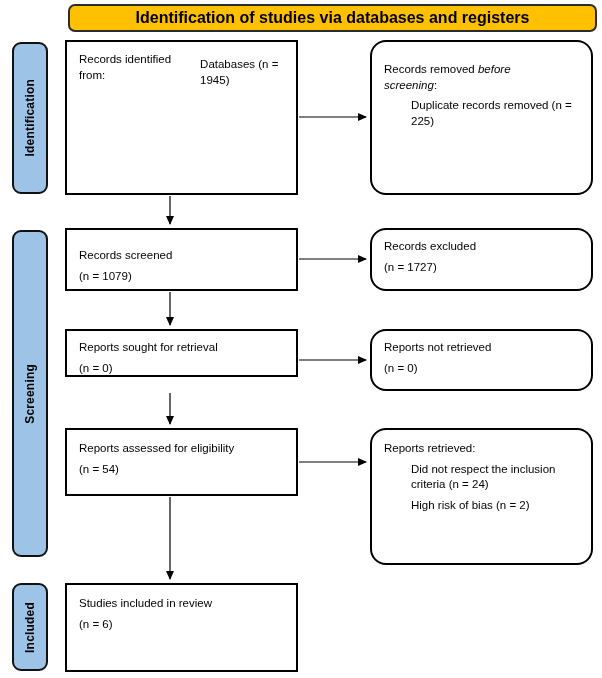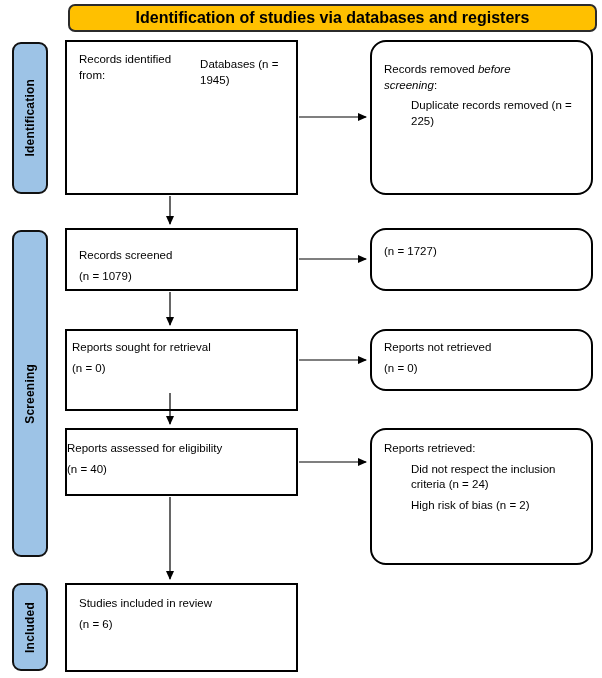--- a/index.html
+++ b/index.html
@@ -57,23 +57,23 @@
     font-size: 11.5px;
     line-height: 1.35;
   }
   .col-left  { left: 65px;  width: 233px; }
   .col-right { left: 370px; width: 223px; border-radius: 16px; }
 
   .box-records-identified   { top: 40px;  height: 155px; display: flex; flex-direction: row; justify-content: center; padding: 10px 10px 10px 12px; }
   .box-records-removed      { top: 40px;  height: 155px; padding: 20px 10px 10px 12px; }
   .box-records-screened     { top: 228px; height: 63px;  padding: 18px 10px 8px 12px; }
   .box-records-excluded     { top: 228px; height: 63px;  padding: 9px 10px 8px 12px; }
-  .box-reports-sought       { top: 329px; height: 82px;  padding: 9px 10px 8px 5px; }
+  .box-reports-sought       { top: 329px; height: 48px;  padding: 9px 10px 8px 12px; }
   .box-reports-not-retrieved{ top: 329px; height: 62px;  padding: 9px 10px 0 12px; }
-  .box-reports-assessed     { top: 428px; height: 68px;  padding: 11px 10px 8px 0; }
+  .box-reports-assessed     { top: 428px; height: 68px;  padding: 11px 10px 8px 12px; }
   .box-reports-excluded     { top: 428px; height: 137px; padding: 11px 8px 8px 12px; }
   .box-studies-included     { top: 583px; height: 89px;  padding: 11px 10px 8px 12px; }
 
   .box-gap   { margin-top: 5px; }
   .indent    { margin-left: 27px; }
   .narrow    { max-width: 176px; }
   .em        { font-style: italic; }
 
   
   .arrows {
@@ -111,36 +111,37 @@
     <div class="narrow"><span>Records removed </span><span class="em">before screening</span><span>:</span></div>
     <div class="box-gap indent">Duplicate records removed (n = 225)</div>
   </div>
 
   <div class="flow-box col-left box-records-screened">
     <div>Records screened</div>
     <div class="box-gap">(n = 1079)</div>
   </div>
 
   <div class="flow-box col-right box-records-excluded">
+    <div>Records excluded</div>
     <div class="box-gap">(n = 1727)</div>
   </div>
 
   <div class="flow-box col-left box-reports-sought">
     <div>Reports sought for retrieval</div>
     <div class="box-gap">(n = 0)</div>
   </div>
 
   <div class="flow-box col-right box-reports-not-retrieved">
     <div>Reports not retrieved</div>
     <div class="box-gap">(n = 0)</div>
   </div>
 
   <div class="flow-box col-left box-reports-assessed">
     <div>Reports assessed for eligibility</div>
-    <div class="box-gap">(n = 40)</div>
+    <div class="box-gap">(n = 54)</div>
   </div>
 
   <div class="flow-box col-right box-reports-excluded">
     <div>Reports retrieved:</div>
     <div class="box-gap indent">Did not respect the inclusion criteria (n = 24)</div>
     <div class="box-gap indent">High risk of bias (n = 2)</div>
   </div>
 
   <div class="flow-box col-left box-studies-included">
     <div>Studies included in review</div>

